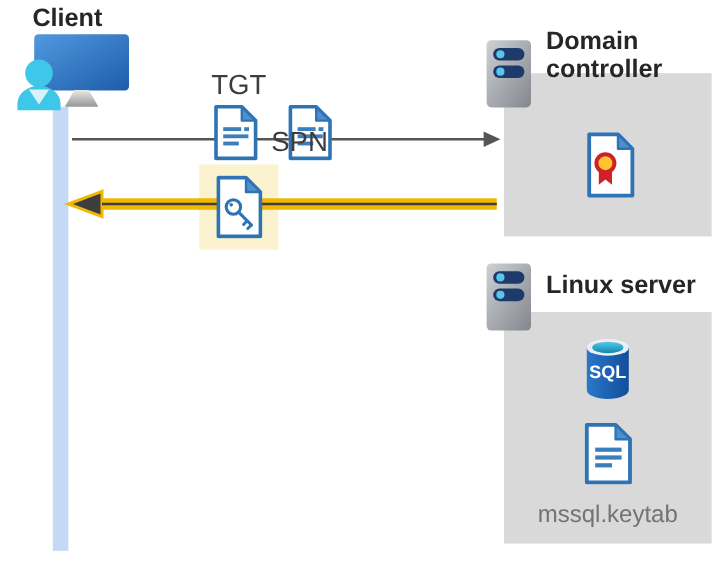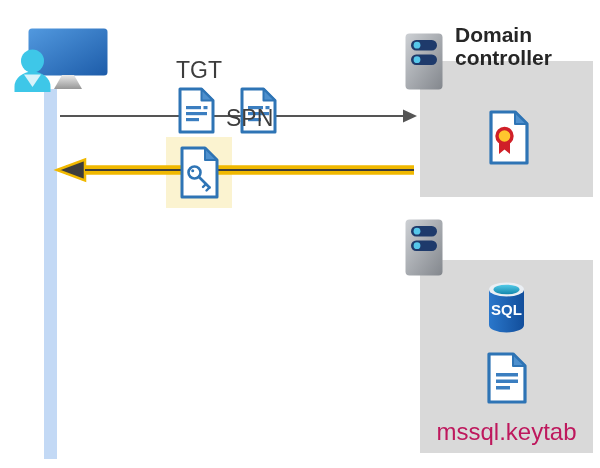--- a/index.html
+++ b/index.html
@@ -3,33 +3,34 @@
 <meta charset="utf-8">
 <style>
   html,body{margin:0;padding:0;background:#ffffff;}
   .canvas{
     position:relative;width:600px;height:468px;background:#ffffff;
     font-family:"Liberation Sans",sans-serif;overflow:hidden;
   }
   .abs{position:absolute;}
   .heading{font-weight:bold;color:#262626;font-size:21px;line-height:23px;}
   .small-label{font-size:23px;color:#3D3D3D;text-align:center;}
-  .keytab-label{font-size:24px;color:#be185d;text-align:center;}
+  .keytab-label{font-size:20px;color:#737373;text-align:center;}
   .gray-box{background:#D9D9D9;z-index:0;}
   .yellow-box{background:#FBF3D0;z-index:1;}
   .client-rail{background:#C3D9F5;z-index:0;}
   .icon{z-index:3;}
   .overlay{z-index:2;pointer-events:none;}
   .lbl{z-index:4;}
 </style>
 </head>
 <body>
 
 <div class="canvas">
 
+  <div class="abs heading lbl" style="left:27px;top:4px;">Client</div>
 
   <svg class="abs icon" style="left:12px;top:26px;" width="96" height="66" viewBox="0 0 96 66">
     <defs>
       <linearGradient id="g-mon" x1="0" y1="0" x2="1" y2="1">
         <stop offset="0" stop-color="#5299DF"></stop>
           <stop offset="1" stop-color="#1D5CA9"></stop>
       </linearGradient>
       <linearGradient id="g-stand" x1="0" y1="0" x2="0" y2="1">
         <stop offset="0" stop-color="#E9E9E9"></stop>
           <stop offset="1" stop-color="#969696"></stop>
@@ -109,20 +110,21 @@
     <circle cx="12" cy="26.7" r="3.4" fill="#56C7EA"></circle>
   </svg>
 
   <svg class="abs icon" style="left:489px;top:110px;" width="40" height="55" viewBox="0 0 40 55">
     <path d="M2,2 h24 L38,14 V53 H2 z" fill="#FFFFFF" stroke="#2E74B5" stroke-width="3.2" stroke-linejoin="round"></path>
     <path d="M26,2 L38,14 H26 z" fill="#4E90CE" stroke="#2E74B5" stroke-width="2" stroke-linejoin="round"></path>
     <path d="M10,31 h11 v13 l-5.5,-4.5 L10,44 z" fill="#D02028"></path>
     <circle cx="15.5" cy="26" r="7.5" fill="#FFC62E" stroke="#D02028" stroke-width="3.4"></circle>
   </svg>
 
+  <div class="abs heading lbl" style="left:455px;top:226px;width:140px;white-space:nowrap;">Linux server</div>
 
   <div class="abs gray-box" style="left:420px;top:260px;width:173px;height:193px;"></div>
 
   <svg class="abs icon" style="left:405px;top:219px;" width="38" height="57" viewBox="0 0 38 57">
     <defs>
       <linearGradient id="g-srv2" x1="0" y1="0" x2="1" y2="1">
         <stop offset="0" stop-color="#CDD0D4"></stop>
           <stop offset="1" stop-color="#83878D"></stop>
       </linearGradient>
     </defs>

